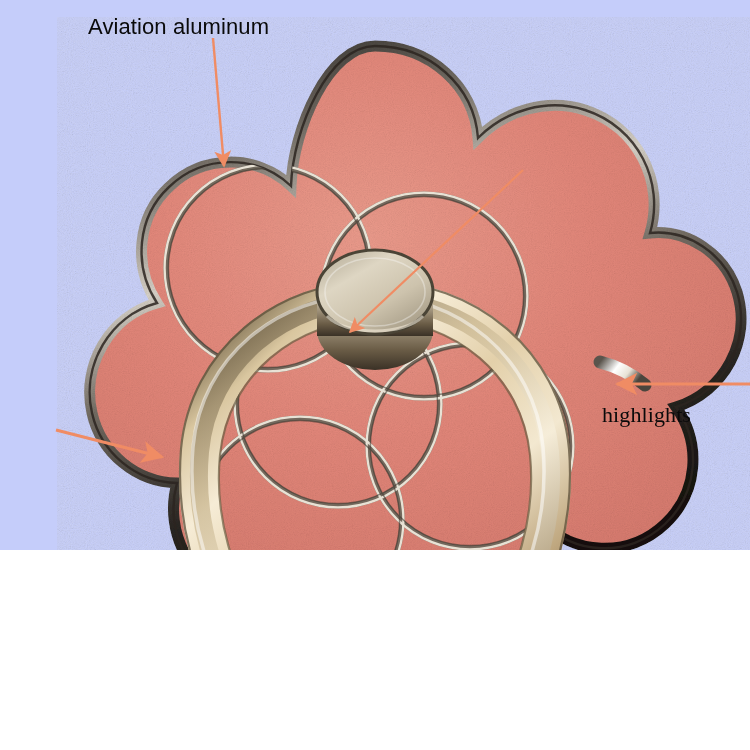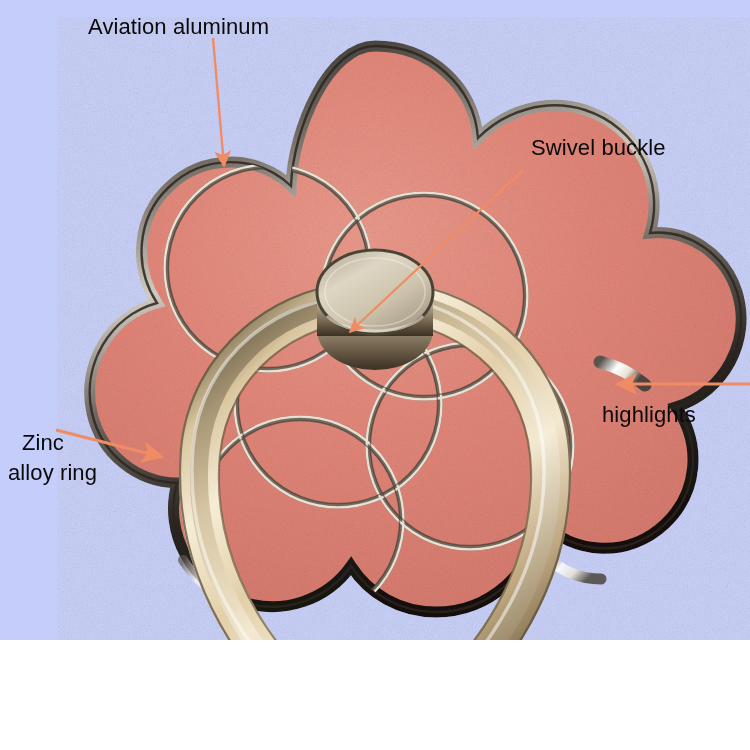--- a/index.html
+++ b/index.html
@@ -29,28 +29,28 @@
     color: #0a0a0a;
     font-family: "Liberation Sans", sans-serif;
     font-size: 22px;
     line-height: 30px;
     white-space: nowrap;
     letter-spacing: 0.1px;
   }
   #label-aviation-aluminum { left: 88px;  top: 12px; }
   #label-swivel-buckle     { left: 531px; top: 133px; }
   #label-diamond-knife     { left: 580px; top: 400px; }
-  #label-diamond-knife .ln2 { display: block; padding-left: 22px; }
+  #label-diamond-knife .ln2 { display: block; padding-left: 22px; font-family: Liberation Serif, serif; }
   #label-zinc-alloy        { left: 22px;  top: 428px; }
   #label-zinc-alloy .ln2   { display: block; margin-left: -14px; }
 </style>
 </head>
 <body>
 
-<div id="stage" style="background: rgb(197, 205, 250); width: 750px; height: 640px;">
+<div id="stage" style="background: rgb(197, 205, 250); width: 750px; height: 550px;">
 
   <svg id="product-svg" viewBox="0 0 750 750">
     <defs>
 
       <radialGradient id="gPlate" cx="42%" cy="34%" r="78%">
         <stop offset="0%" stop-color="#eb9b8c"></stop>
         <stop offset="45%" stop-color="#e3877a"></stop>
         <stop offset="100%" stop-color="#d4786c"></stop>
       </radialGradient>
       <filter id="fSpeckle" x="-5%" y="-5%" width="110%" height="110%">
@@ -235,26 +235,19 @@
     <line x1="213" y1="38" x2="224" y2="166" stroke="#f08c64" stroke-width="2.4" marker-end="url(#mHead)"></line>
     <line x1="523" y1="170" x2="350" y2="332" stroke="#f08c64" stroke-width="2.2" marker-end="url(#mHead)"></line>
     <line x1="750" y1="384" x2="617" y2="384" stroke="#f08c64" stroke-width="3.2" marker-end="url(#mHead)"></line>
     <line x1="56" y1="430" x2="162" y2="457" stroke="#f08c64" stroke-width="3.2" marker-end="url(#mHead)"></line>
   </svg>
 
   <div class="callout" id="label-aviation-aluminum" style="color: rgb(10, 10, 10);">
     <span>Aviation aluminum</span>
   </div>
 
-  <div class="callout" id="label-swivel-buckle" style="color: rgb(10, 10, 10);">
-    <span>Swivel buckle</span>
-  </div>
 
   <div class="callout" id="label-diamond-knife" style="color: rgb(10, 10, 10);">
     <span class="ln2">highlights</span>
   </div>
 
-  <div class="callout" id="label-zinc-alloy" style="color: rgb(10, 10, 10);">
-    <span class="ln1">Zinc</span>
-    <span class="ln2">alloy ring</span>
-  </div>
 
 </div>
 
 </body></html>

